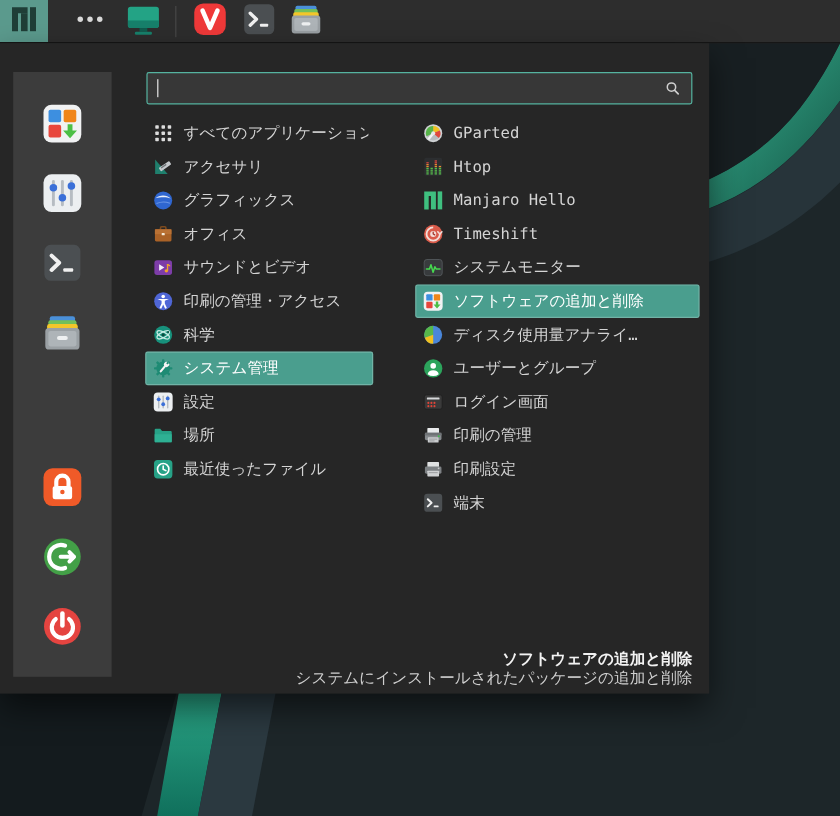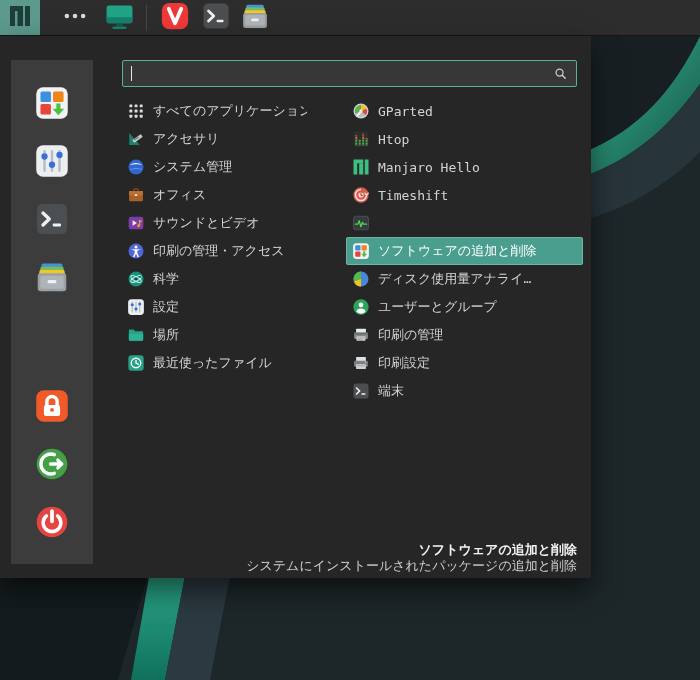--- a/index.html
+++ b/index.html
@@ -265,21 +265,21 @@
     <span class="label">アクセサリ</span>
   </div>
         <div class="item">
     <span class="icon">
             <svg viewBox="0 0 24 24" xmlns="http://www.w3.org/2000/svg">
               <circle cx="12" cy="12" r="10" fill="#2f66d0"></circle>
               <path d="M3.6,9.5 C8,5.5 16,5.5 20.4,9.8 C15.5,7.8 8.5,8.2 3.6,9.5 Z" fill="#ffffff" opacity="0.9"></path>
               <path d="M4.5,15.5 C9,13.5 15,13.5 19.5,15.2" stroke="#9dbdf5" stroke-width="1.2" fill="none" opacity="0.55"></path>
             </svg>
           </span>
-    <span class="label">システム管理</span>
+    <span class="label">グラフィックス</span>
   </div>
         <div class="item">
     <span class="icon">
             <svg viewBox="0 0 24 24" xmlns="http://www.w3.org/2000/svg">
               <path d="M9,7 V5.2 a1.2,1.2 0 0 1 1.2,-1.2 h3.6 a1.2,1.2 0 0 1 1.2,1.2 V7" fill="none" stroke="#7c4a1e" stroke-width="1.8"></path>
               <rect x="2.8" y="6.8" width="18.4" height="13.4" rx="1.6" fill="#aa6227"></rect>
               <rect x="2.8" y="6.8" width="18.4" height="5.4" fill="#b97134"></rect>
               <rect x="10.3" y="11" width="3.4" height="2.4" rx="0.6" fill="#f3ead9"></rect>
             </svg>
           </span>
@@ -315,20 +315,43 @@
               <circle cx="12" cy="12" r="10" fill="#17917c"></circle>
               <g fill="none" stroke="#d9f4ee" stroke-width="1.4" opacity="0.9">
                 <ellipse cx="12" cy="12" rx="7.6" ry="3" transform="rotate(28 12 12)"></ellipse>
                 <ellipse cx="12" cy="12" rx="7.6" ry="3" transform="rotate(-28 12 12)"></ellipse>
               </g>
               <circle cx="12" cy="12" r="1.7" fill="#0d4a3f"></circle>
               <circle cx="17.5" cy="9" r="1.1" fill="#0d4a3f"></circle>
             </svg>
           </span>
     <span class="label">科学</span>
+  </div>
+        <div class="item selected">
+    <span class="icon">
+            <svg viewBox="0 0 24 24" xmlns="http://www.w3.org/2000/svg">
+              <g fill="#1e8b74">
+                <rect x="10.7" y="1.8" width="2.6" height="4.6" rx="0.8" transform="rotate(0 12 12)"></rect>
+                <rect x="10.7" y="1.8" width="2.6" height="4.6" rx="0.8" transform="rotate(45 12 12)"></rect>
+                <rect x="10.7" y="1.8" width="2.6" height="4.6" rx="0.8" transform="rotate(90 12 12)"></rect>
+                <rect x="10.7" y="1.8" width="2.6" height="4.6" rx="0.8" transform="rotate(135 12 12)"></rect>
+                <rect x="10.7" y="1.8" width="2.6" height="4.6" rx="0.8" transform="rotate(180 12 12)"></rect>
+                <rect x="10.7" y="1.8" width="2.6" height="4.6" rx="0.8" transform="rotate(225 12 12)"></rect>
+                <rect x="10.7" y="1.8" width="2.6" height="4.6" rx="0.8" transform="rotate(270 12 12)"></rect>
+                <rect x="10.7" y="1.8" width="2.6" height="4.6" rx="0.8" transform="rotate(315 12 12)"></rect>
+                <circle cx="12" cy="12" r="7.6"></circle>
+              </g>
+              <g transform="rotate(40 12 12)">
+                <circle cx="12" cy="6.2" r="2.9" fill="#f4f4f4"></circle>
+                <rect x="10.8" y="6.2" width="2.4" height="11.2" rx="1.1" fill="#f4f4f4"></rect>
+                <rect x="10.9" y="3.2" width="2.2" height="2.4" fill="#1e8b74"></rect>
+              </g>
+            </svg>
+          </span>
+    <span class="label">システム管理</span>
   </div>
         <div class="item">
     <span class="icon">
             <svg viewBox="0 0 24 24" xmlns="http://www.w3.org/2000/svg">
               <rect x="1.5" y="1.5" width="21" height="21" rx="4.5" fill="#eceff1"></rect>
               <g stroke="#b6bcc2" stroke-width="1.6" stroke-linecap="round">
                 <line x1="7" y1="5.5" x2="7" y2="18.5"></line>
                 <line x1="12" y1="5.5" x2="12" y2="18.5"></line>
                 <line x1="17" y1="5.5" x2="17" y2="18.5"></line>
               </g>
@@ -433,20 +456,21 @@
           </span>
     <span class="label">Timeshift</span>
   </div>
         <div class="item">
     <span class="icon">
             <svg viewBox="0 0 24 24" xmlns="http://www.w3.org/2000/svg">
               <rect x="2" y="3" width="20" height="18" rx="3" fill="#383b3d" stroke="#54585b" stroke-width="1"></rect>
               <path d="M4.5,13.5 h3.4 l1.6,-4.6 l2.4,8.2 l2,-6 l1.3,2.4 h4.3" fill="none" stroke="#46d94f" stroke-width="1.7" stroke-linejoin="round" stroke-linecap="round"></path>
             </svg>
           </span>
+    <span class="label">システムモニター</span>
   </div>
         <div class="item selected">
     <span class="icon">
             <svg viewBox="0 0 24 24" xmlns="http://www.w3.org/2000/svg">
               <rect x="1.5" y="1.5" width="21" height="21" rx="4.5" fill="#f1f2f3"></rect>
               <rect x="4.3" y="4.3" width="7" height="7" rx="1" fill="#3d8fe0"></rect>
               <rect x="12.7" y="4.3" width="7" height="7" rx="1" fill="#f08519"></rect>
               <rect x="4.3" y="12.7" width="7" height="7" rx="1" fill="#e8463c"></rect>
               <path d="M14.9,12.4 h2.7 v3.4 h2.5 l-3.85,4.4 -3.85,-4.4 h2.5 z" fill="#4cbf45"></path>
             </svg>
@@ -465,20 +489,37 @@
   </div>
         <div class="item">
     <span class="icon">
             <svg viewBox="0 0 24 24" xmlns="http://www.w3.org/2000/svg">
               <circle cx="12" cy="12" r="10.2" fill="#2ca45c"></circle>
               <circle cx="12" cy="9.2" r="3.1" fill="#fff"></circle>
               <path d="M5.8,18.4 a6.3,5.2 0 0 1 12.4,0 a10,10 0 0 1 -12.4,0 z" fill="#fff"></path>
             </svg>
           </span>
     <span class="label">ユーザーとグループ</span>
+  </div>
+        <div class="item">
+    <span class="icon">
+            <svg viewBox="0 0 24 24" xmlns="http://www.w3.org/2000/svg">
+              <rect x="2" y="4" width="20" height="16" rx="2.5" fill="#3a3a3a" stroke="#1f1f1f"></rect>
+              <rect x="5" y="7" width="14" height="2.2" rx="0.6" fill="#d6d8da"></rect>
+              <g fill="#e04438">
+                <circle cx="6.6" cy="13" r="1.15"></circle>
+                <circle cx="10" cy="13" r="1.15"></circle>
+                <circle cx="13.4" cy="13" r="1.15"></circle>
+                <circle cx="6.6" cy="16.6" r="1.15"></circle>
+                <circle cx="10" cy="16.6" r="1.15"></circle>
+                <circle cx="13.4" cy="16.6" r="1.15"></circle>
+              </g>
+            </svg>
+          </span>
+    <span class="label">ログイン画面</span>
   </div>
         <div class="item">
     <span class="icon">
             <svg viewBox="0 0 24 24" xmlns="http://www.w3.org/2000/svg">
               <rect x="5.5" y="3.5" width="13" height="6.5" rx="0.8" fill="#e9ebec"></rect>
               <rect x="2.8" y="8.8" width="18.4" height="8.4" rx="1.6" fill="#85898c"></rect>
               <rect x="2.8" y="8.8" width="18.4" height="3" fill="#6f7376"></rect>
               <circle cx="18.2" cy="12.8" r="1.1" fill="#3dbd4a"></circle>
               <rect x="6" y="13.8" width="12" height="6" rx="0.8" fill="#caccce"></rect>
               <rect x="7.5" y="15.3" width="9" height="1.2" fill="#9fa2a4"></rect>

